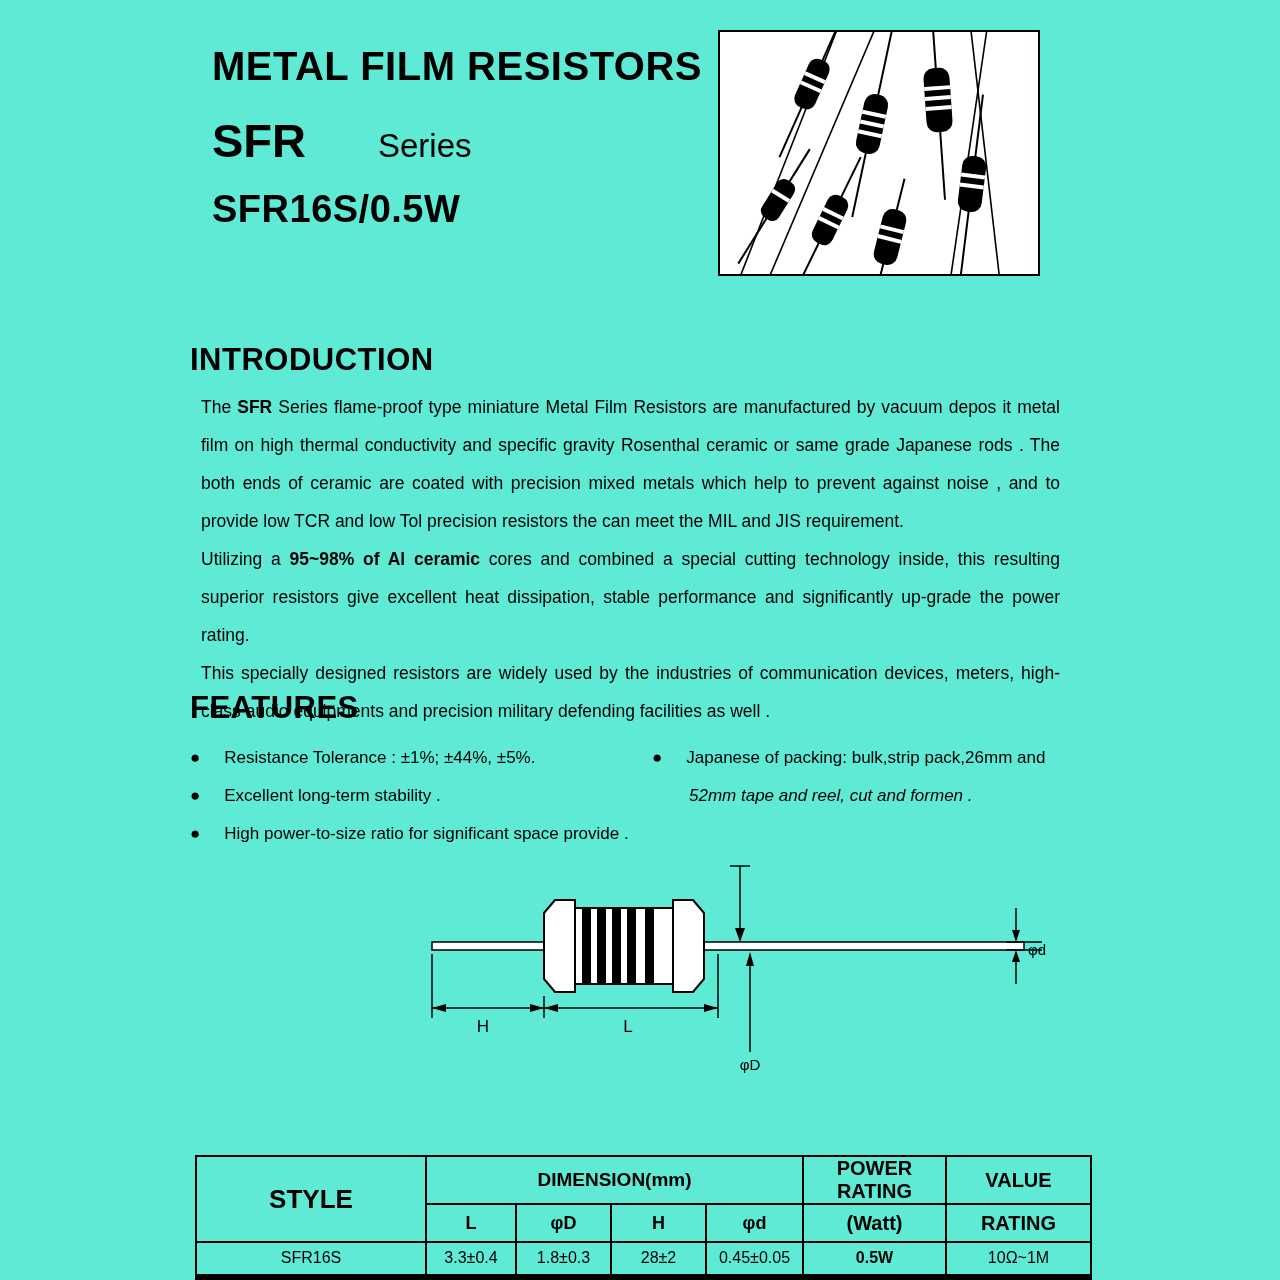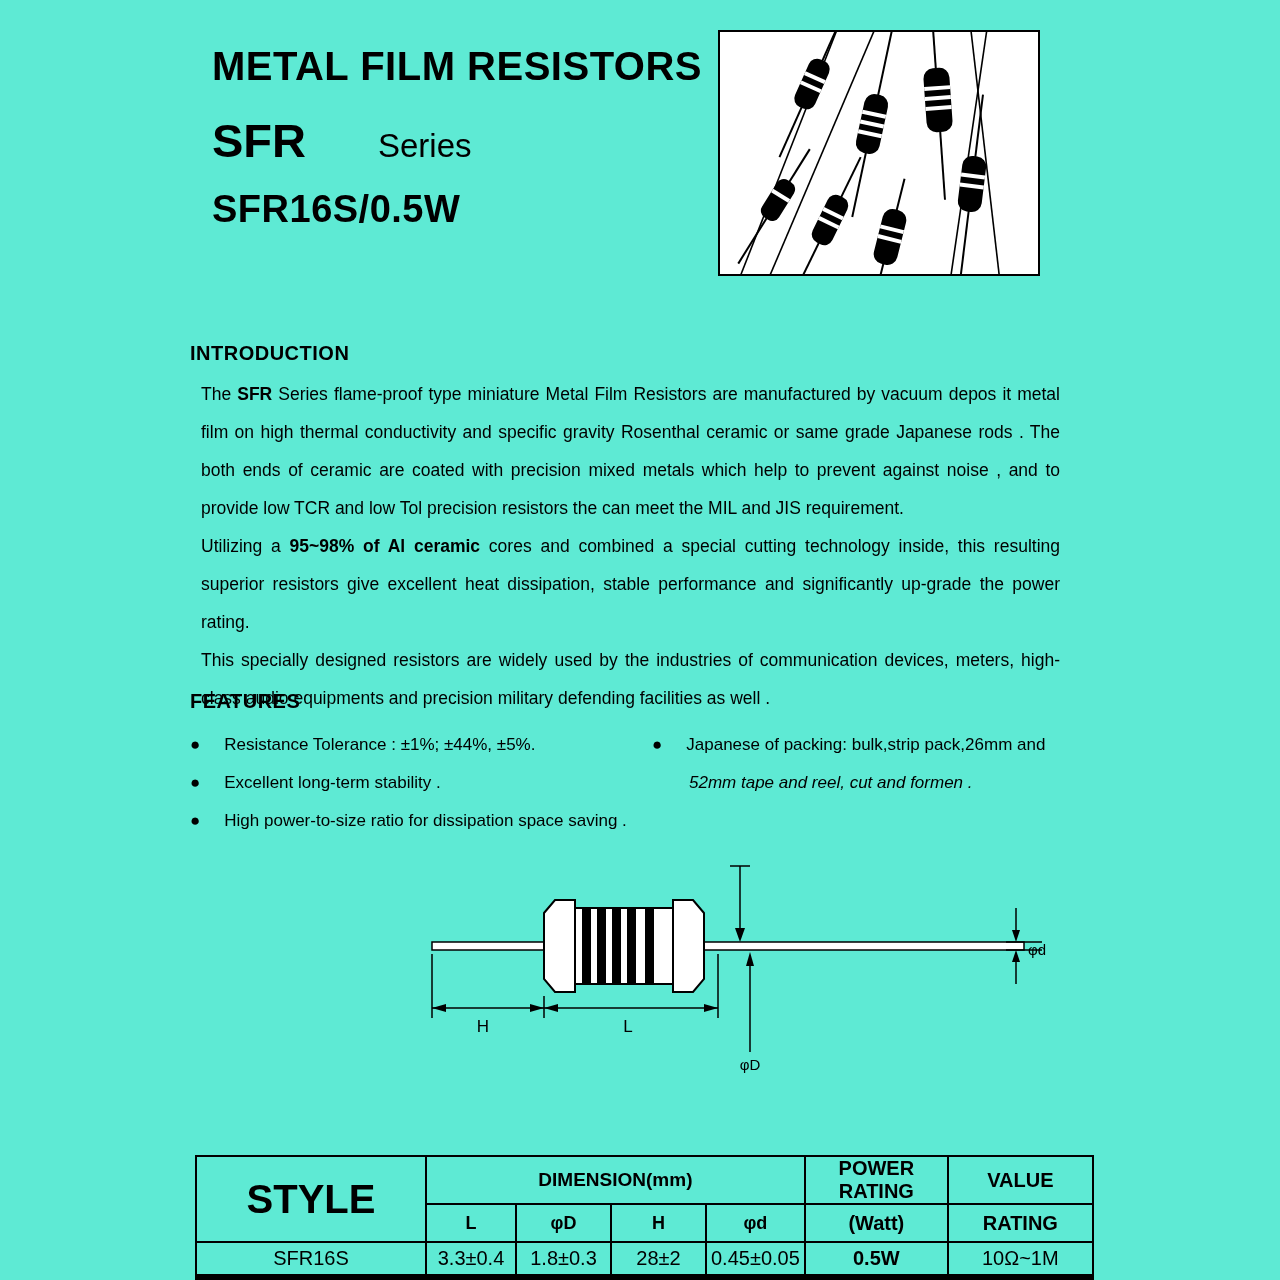--- a/index.html
+++ b/index.html
@@ -13,21 +13,21 @@
   .series-line { margin-top:24px; display:flex; align-items:baseline; gap:28px; }
   .series-name { font-size:47px; font-weight:bold; }
   .series-suffix { font-size:33px; font-weight:normal;margin-left:44px; }
   .model { margin-top:20px; font-size:38px; font-weight:bold; letter-spacing:0.5px; }
 
   
   .photo-box { position:absolute; left:718px; top:30px; width:322px; height:246px; border:2px solid #000; background:#fff; }
 
   
   .intro { position:absolute; left:190px; top:342px; width:870px; }
-  .section-heading { font-size:20px; font-weight:bold; letter-spacing:0.5px; }
+  .section-heading { font-size:31px; font-weight:bold; letter-spacing:0.5px; }
   .intro .body-text { margin-top:10px; font-size:17.5px; line-height:38px; text-align:justify;margin-left:11px; }
   .intro .body-text + .body-text { margin-top:0; }
 
   
   .features { position:absolute; left:190px; top:690px; width:890px; }
   .feature-cols { display:flex; margin-top:20px; }
   .feature-col-left { width:462px; }
   .feature-col-right { width:420px; }
   .bullet-row { display:flex; align-items:flex-start; margin-bottom:15px; }
   .bullet { font-size:17px; line-height:23px; margin-right:24px; }
@@ -37,25 +37,25 @@
   
   .drawing { position:absolute; left:428px; top:856px; }
   .dim-label { font-family:"Liberation Sans", sans-serif; font-size:17px; fill:#000; }
   .dim-label-small { font-family:"Liberation Sans", sans-serif; font-size:15px; fill:#000; }
 
   
   .spec-table { position:absolute; left:195px; top:1155px; border-collapse:collapse; table-layout:fixed;
                 border:2px solid #000; border-bottom:9px solid #000; }
   .spec-table th, .spec-table td { border:2px solid #000; text-align:center; vertical-align:middle; padding:0 4px; }
   .spec-table th { font-weight:bold; }
-  .style-cell { font-size:40px; font-weight:bold;margin-left:34px; }
+  .style-cell { font-size:26px; font-weight:bold;margin-left:34px; }
   .dim-header { font-size:19px; height:38px;border-radius:14px; }
   .sub-header { font-size:18px; height:38px; }
   .small-header { font-size:20px; }
-  .data-row td { font-size:20px; height:36px; }
+  .data-row td { font-size:16px; height:36px; }
   .bold-cell { font-weight:bold; }
 </style>
 </head>
 <body>
 
 <div class="page">
 
   <header class="header">
     <div class="title">METAL FILM RESISTORS</div>
     <div class="series-line">
@@ -135,21 +135,21 @@
         <div class="bullet-row">
           <span class="bullet">●</span>
           <span class="feature-text">Resistance Tolerance :  ±1%;  ±44%,  ±5%.</span>
         </div>
         <div class="bullet-row">
           <span class="bullet">●</span>
           <span class="feature-text">Excellent long-term stability .</span>
         </div>
         <div class="bullet-row">
           <span class="bullet">●</span>
-          <span class="feature-text">High power-to-size ratio for dissipation space saving .</span>
+          <span class="feature-text">High power-to-size ratio for significant space provide .</span>
         </div>
       </div>
       <div class="feature-col-right">
         <div class="bullet-row">
           <span class="bullet">●</span>
           <span class="feature-text">Japanese of packing: bulk,strip pack,26mm and</span>
         </div>
         <div class="feature-cont">52mm tape and reel, cut and formen .</div>
       </div>
     </div>

